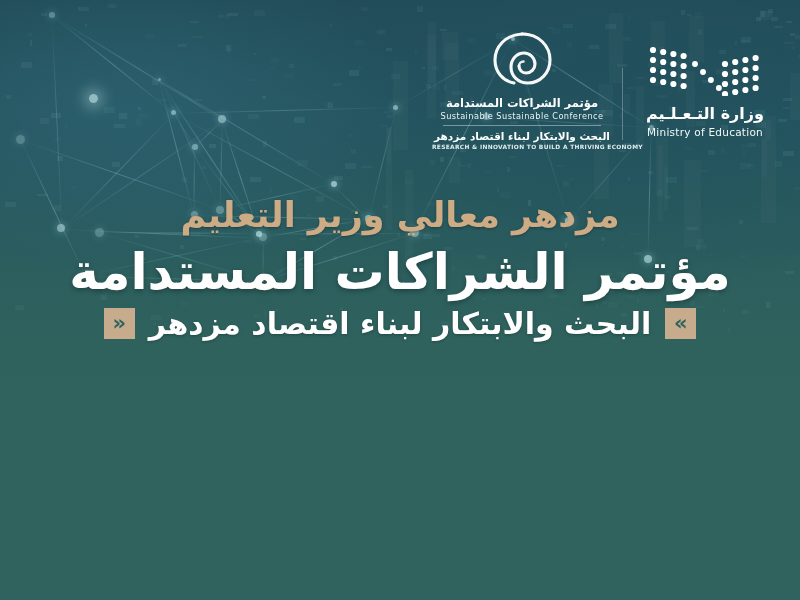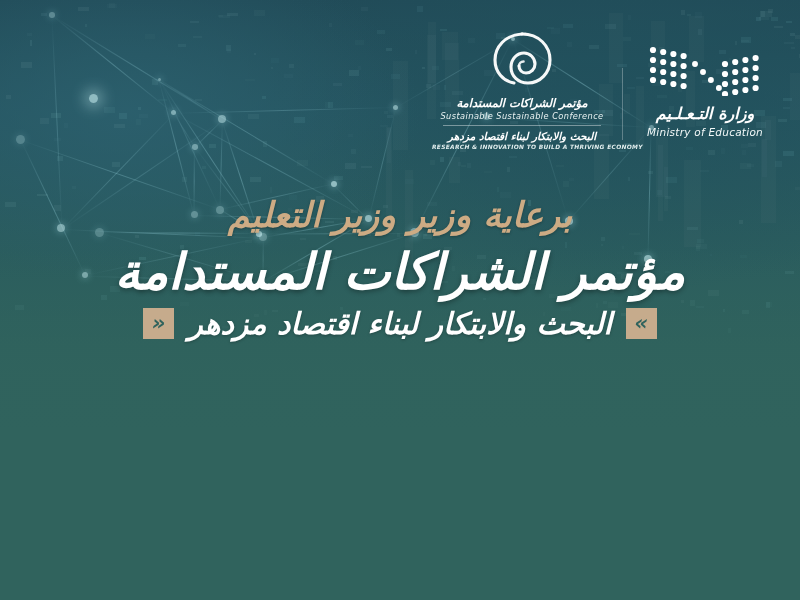--- a/index.html
+++ b/index.html
@@ -34,21 +34,21 @@
 
   
   .bg-net { position:absolute; left:0; top:0; width:800px; height:400px; }
   .node { position:absolute; border-radius:50%; background:rgba(186,226,230,.75); box-shadow:0 0 6px 2px rgba(160,215,225,.30); }
   .edge { position:absolute; height:1px; background:linear-gradient(90deg, rgba(150,210,220,0) 0%, rgba(150,210,220,.45) 50%, rgba(150,210,220,0) 100%); transform-origin:0 50%; }
 
   
   .bar { position:absolute; background:rgba(255,255,255,.045); }
 
   
-  .content { position:absolute; inset:0;font-style:italic; }
+  .content { position:absolute; inset:0; }
 
   
   .logo-row { position:absolute; left:0; top:30px; width:800px; height:115px; }
 
   .conf-logo { position:absolute; left:432px; top:0px; width:180px; text-align:center; }
   .conf-mark { width:64px; height:62px; margin:0 auto 4px; display:block; }
   .conf-ar {
     color:#ffffff; font-size:11.5px; font-weight:700; letter-spacing:.2px;
     direction:rtl; line-height:1.25; white-space:nowrap;
   }
@@ -549,21 +549,21 @@
               <circle cx="108.6" cy="34.0" r="3.1"></circle>
               <circle cx="108.6" cy="44.0" r="3.1"></circle>
             </g>
         </svg>
         <div class="moe-ar">وزارة التـعـلـيم</div>
         <div class="moe-en">Ministry of Education</div>
       </div>
     </div>
 
     <div class="headline">
-      <div class="patronage">برعاية وزير وزير التعليم</div>
+      <div class="patronage">مزدهر معالي وزير التعليم</div>
       <div class="maintitle">مؤتمر الشراكات المستدامة</div>
       <div class="subrow">
         <span class="chev">»</span>
         <span class="subtitle">البحث والابتكار لبناء اقتصاد مزدهر</span>
         <span class="chev">«</span>
       </div>
     </div>
 
   </div>
 </div>

